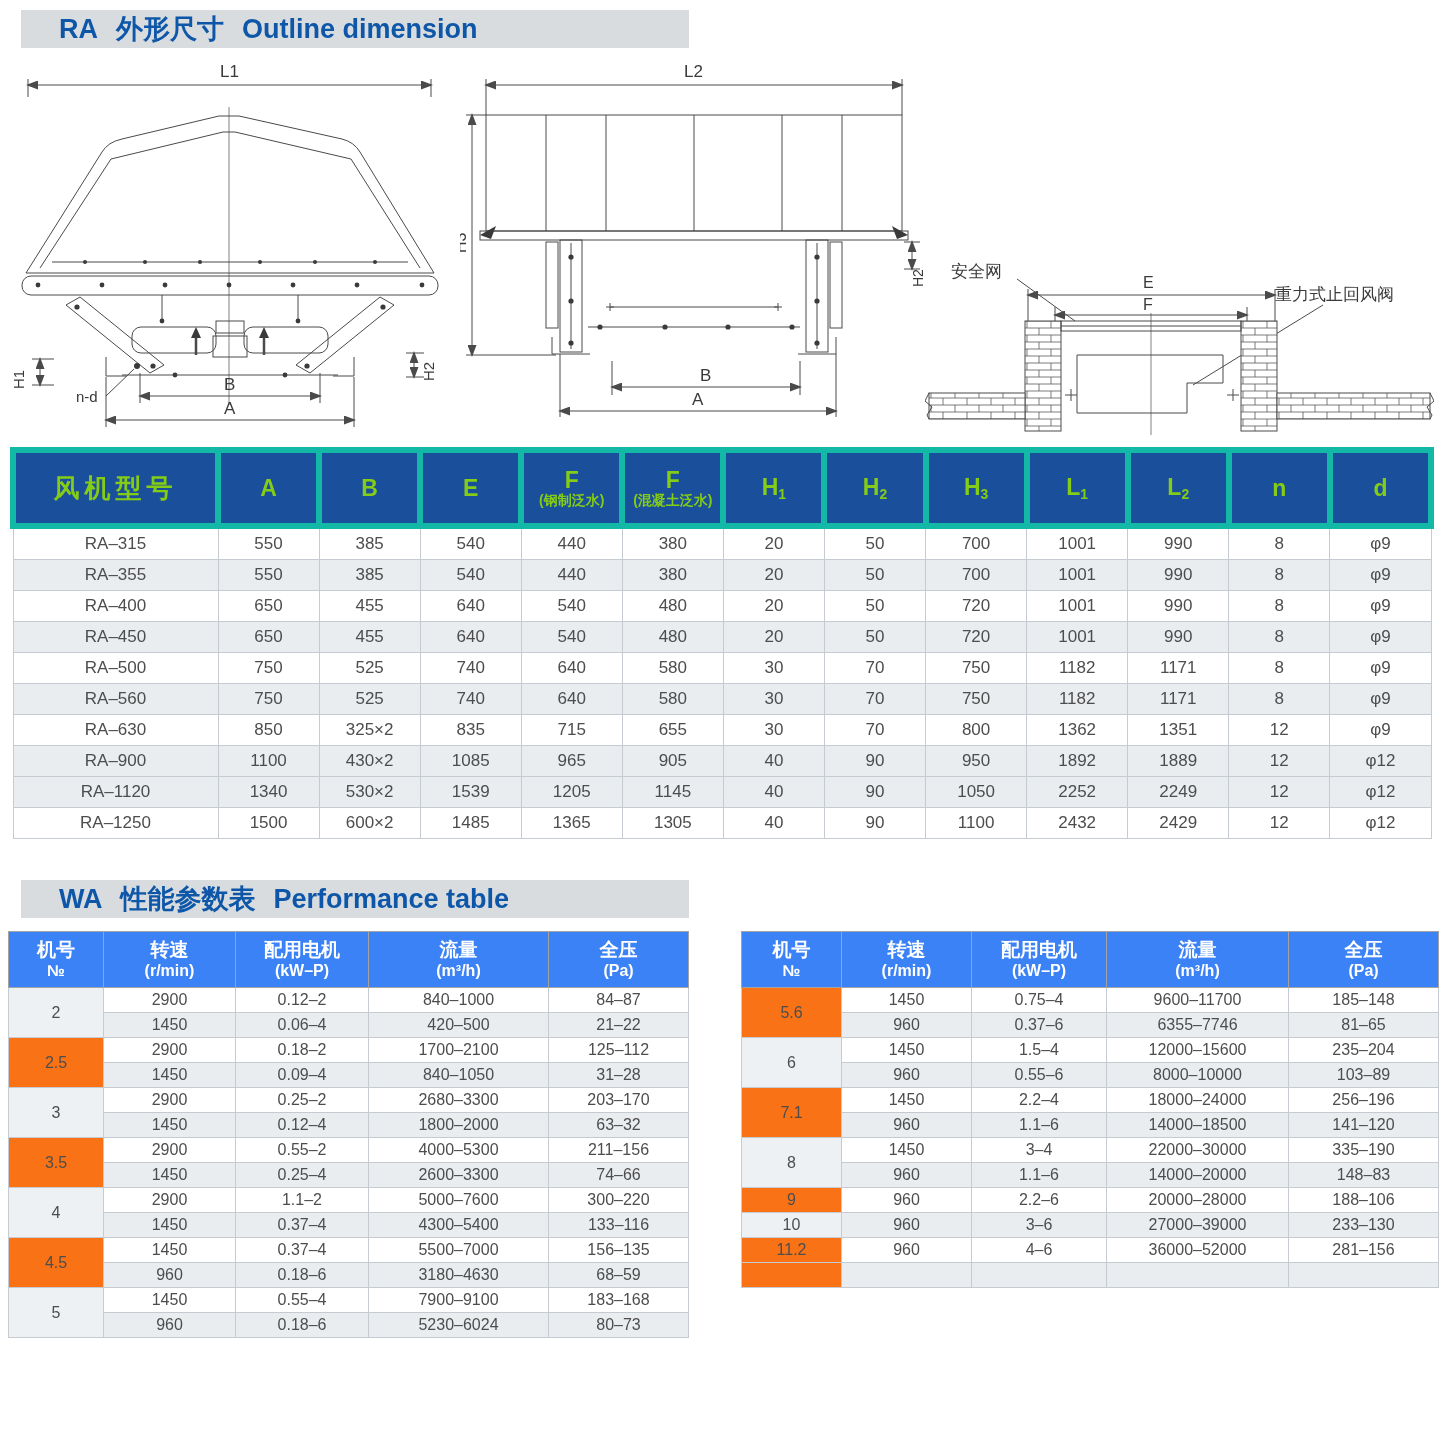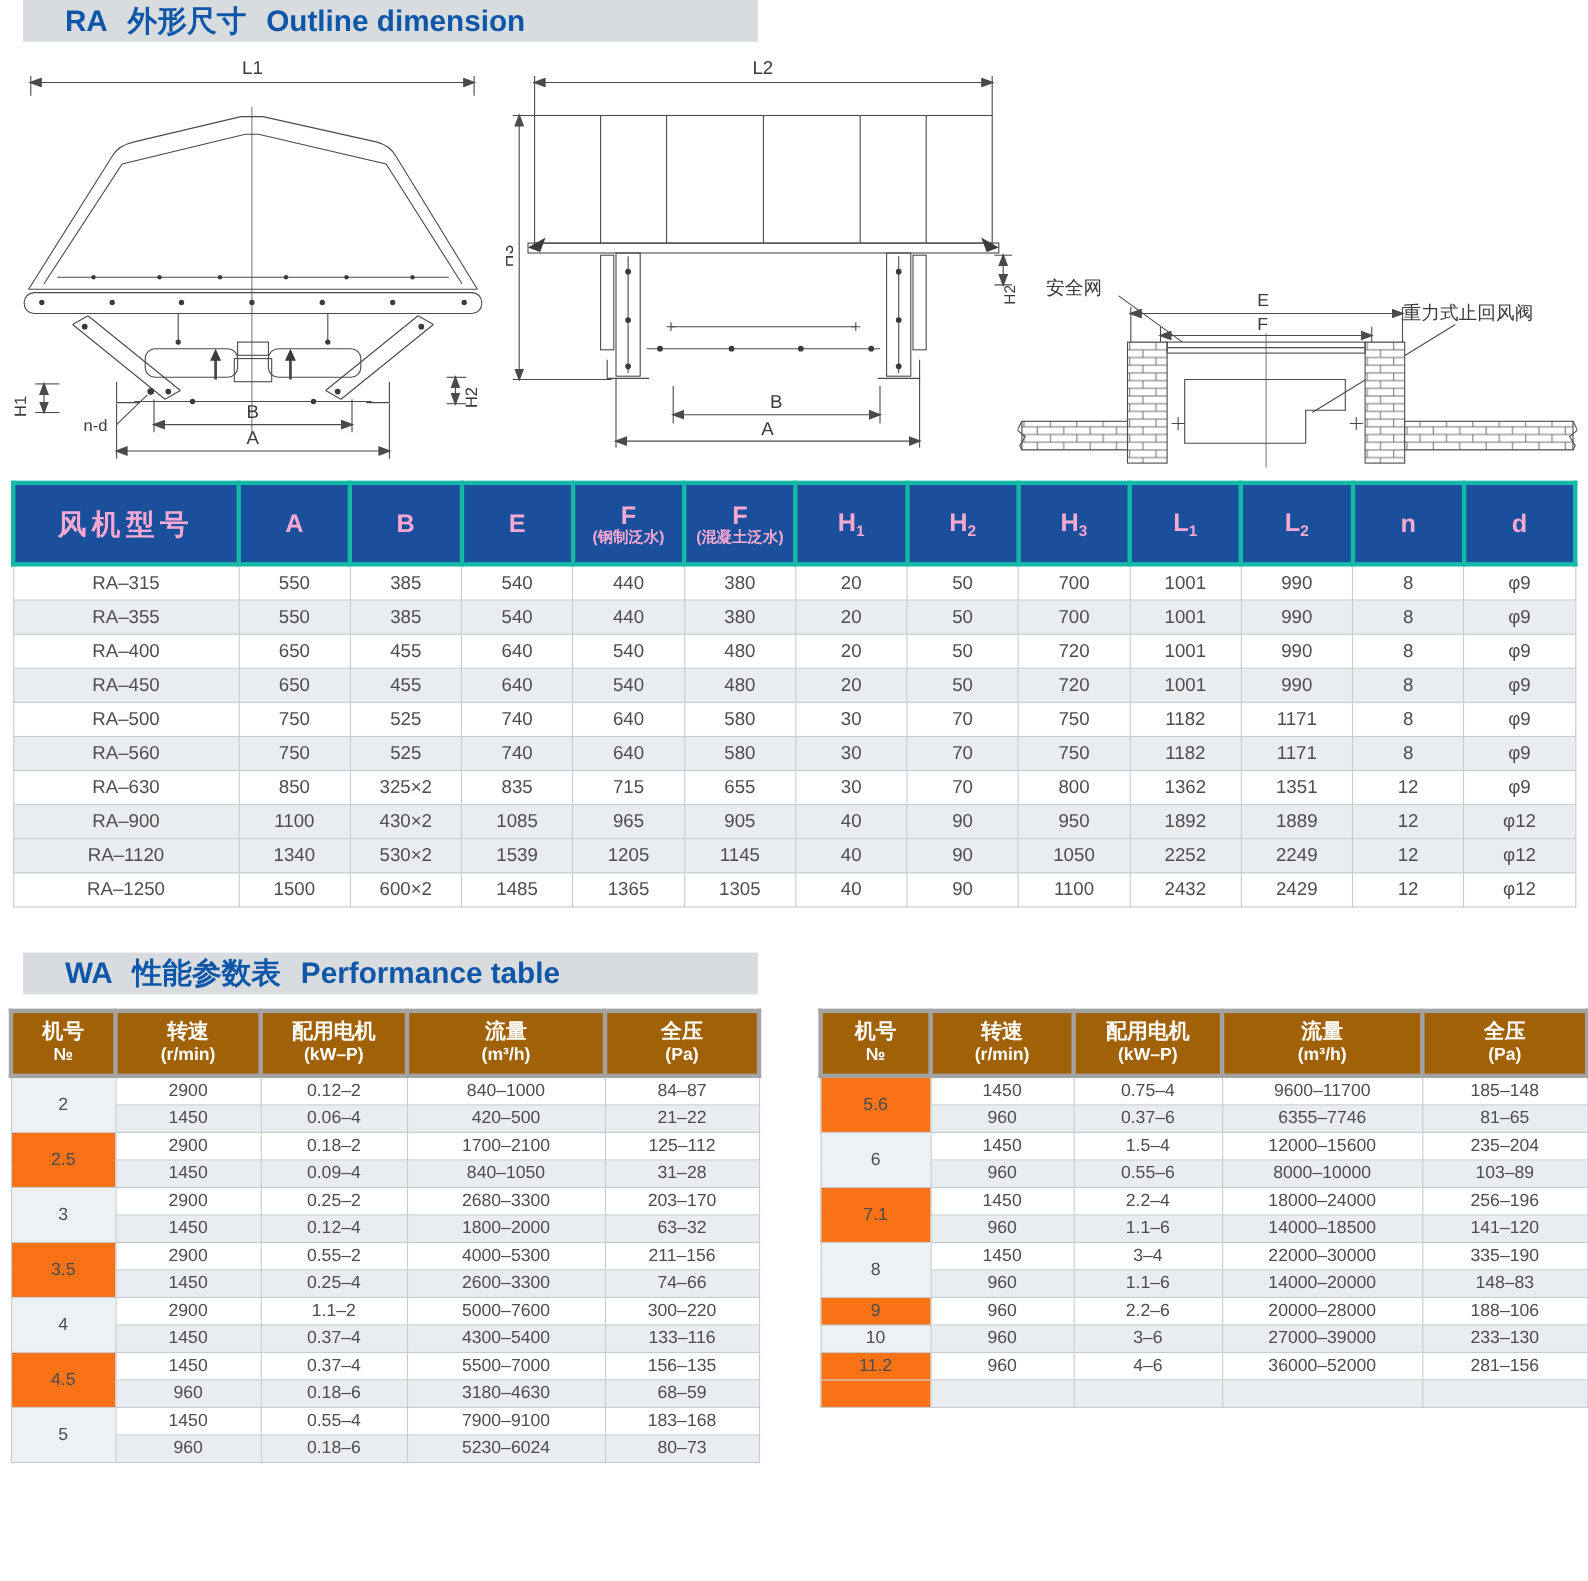--- a/index.html
+++ b/index.html
@@ -1,42 +1,42 @@
 <!DOCTYPE html>
 <html><head>
 <meta charset="utf-8">
 <style>
   html,body{margin:0;padding:0;}
   body{
     width:1444px;height:1437px;background:#ffffff;position:relative;overflow:hidden;
     font-family:"Liberation Sans","DejaVu Sans",sans-serif;
   }
   .title-bar{width:668px;height:38px;background:#d9dcdf;display:flex;align-items:center;margin-left:21px;}
-  #titlebar1{}
+  #titlebar1{margin-top:10px;}
   #titlebar2{margin-top:41px;}
   .tseg{color:#0e57a8;font-weight:bold;font-size:27px;white-space:pre;margin-right:18px;}
   .tseg:first-child{margin-left:38px;}
 
   .diagrams{display:flex;margin:7px 0 0 10px;width:1424px;height:385px;}
   svg text{font-family:"Liberation Sans","DejaVu Sans",sans-serif;fill:#3a3a3a;}
 
   table{border-collapse:collapse;table-layout:fixed;}
   #dim-table{margin:7px 10px 0 10px;width:1424px;}
-  #dim-table th{background:#1a4f9b;color:#f9a8d4;border:4px solid #14b8a6;height:70px;padding:0;vertical-align:middle;}
+  #dim-table th{background:#1a4f9b;color:#84cc16;border:6px solid #14b8a6;height:70px;padding:0;vertical-align:middle;}
   #dim-table th:first-child .h-main{font-size:26px;letter-spacing:5px;}
   .h-main{font-size:23px;font-weight:bold;}
   #dim-table th sub{font-size:14px;font-weight:bold;}
   .h-note{font-size:14px;font-weight:bold;margin-top:-2px;}
   #dim-table td{border:1px solid #c5cbd0;height:30px;text-align:center;font-size:17px;color:#4d4d4d;padding:0;}
   #dim-table tr.stripe td{background:#e9edf0;}
 
   .perf-wrap{display:flex;margin:13px 0 0 8px;}
   #perf-left{width:680px;}
   #perf-right{width:697px;margin-left:52px;align-self:flex-start;}
-  .perf-table th{background:#a16207;color:#fff;border:4px solid #a3a3a3;height:55px;padding:0;line-height:1.2;vertical-align:middle;}
+  .perf-table th{background:#3b82f6;color:#fff;border:1px solid #a3a3a3;height:55px;padding:0;line-height:1.2;vertical-align:middle;}
   .p-l1{font-size:19px;font-weight:bold;}
   .p-l2{font-size:16px;font-weight:bold;}
   .perf-table td{border:1px solid #c5cbd0;height:24px;text-align:center;font-size:16px;color:#4d4d4d;padding:0;}
   .perf-table td.stripe{background:#e9edf0;}
   .perf-table td.gcell{background:#f97316;}
   .perf-table td.gcell.gshade{background:#eef1f4;}
 </style>
 </head>
 <body>
 

